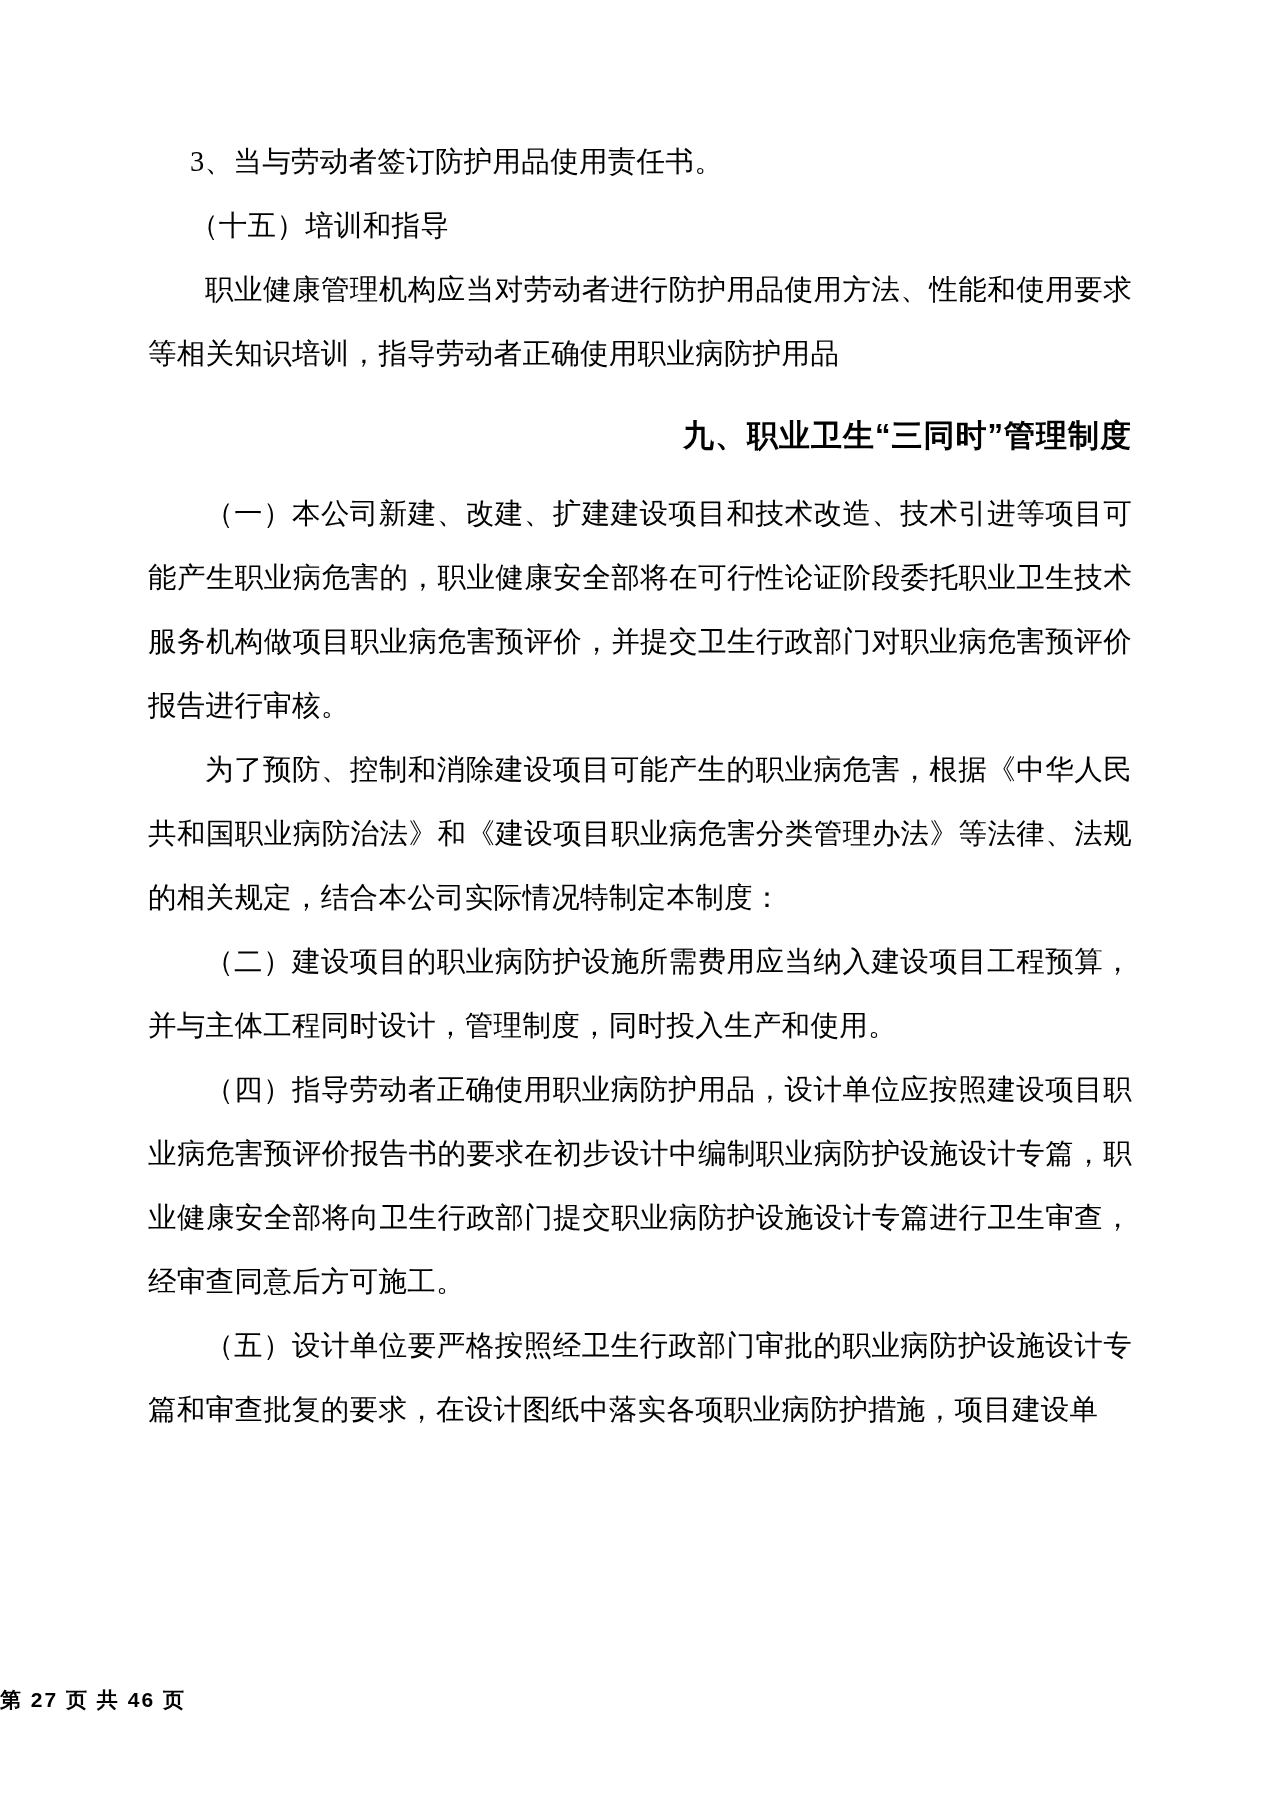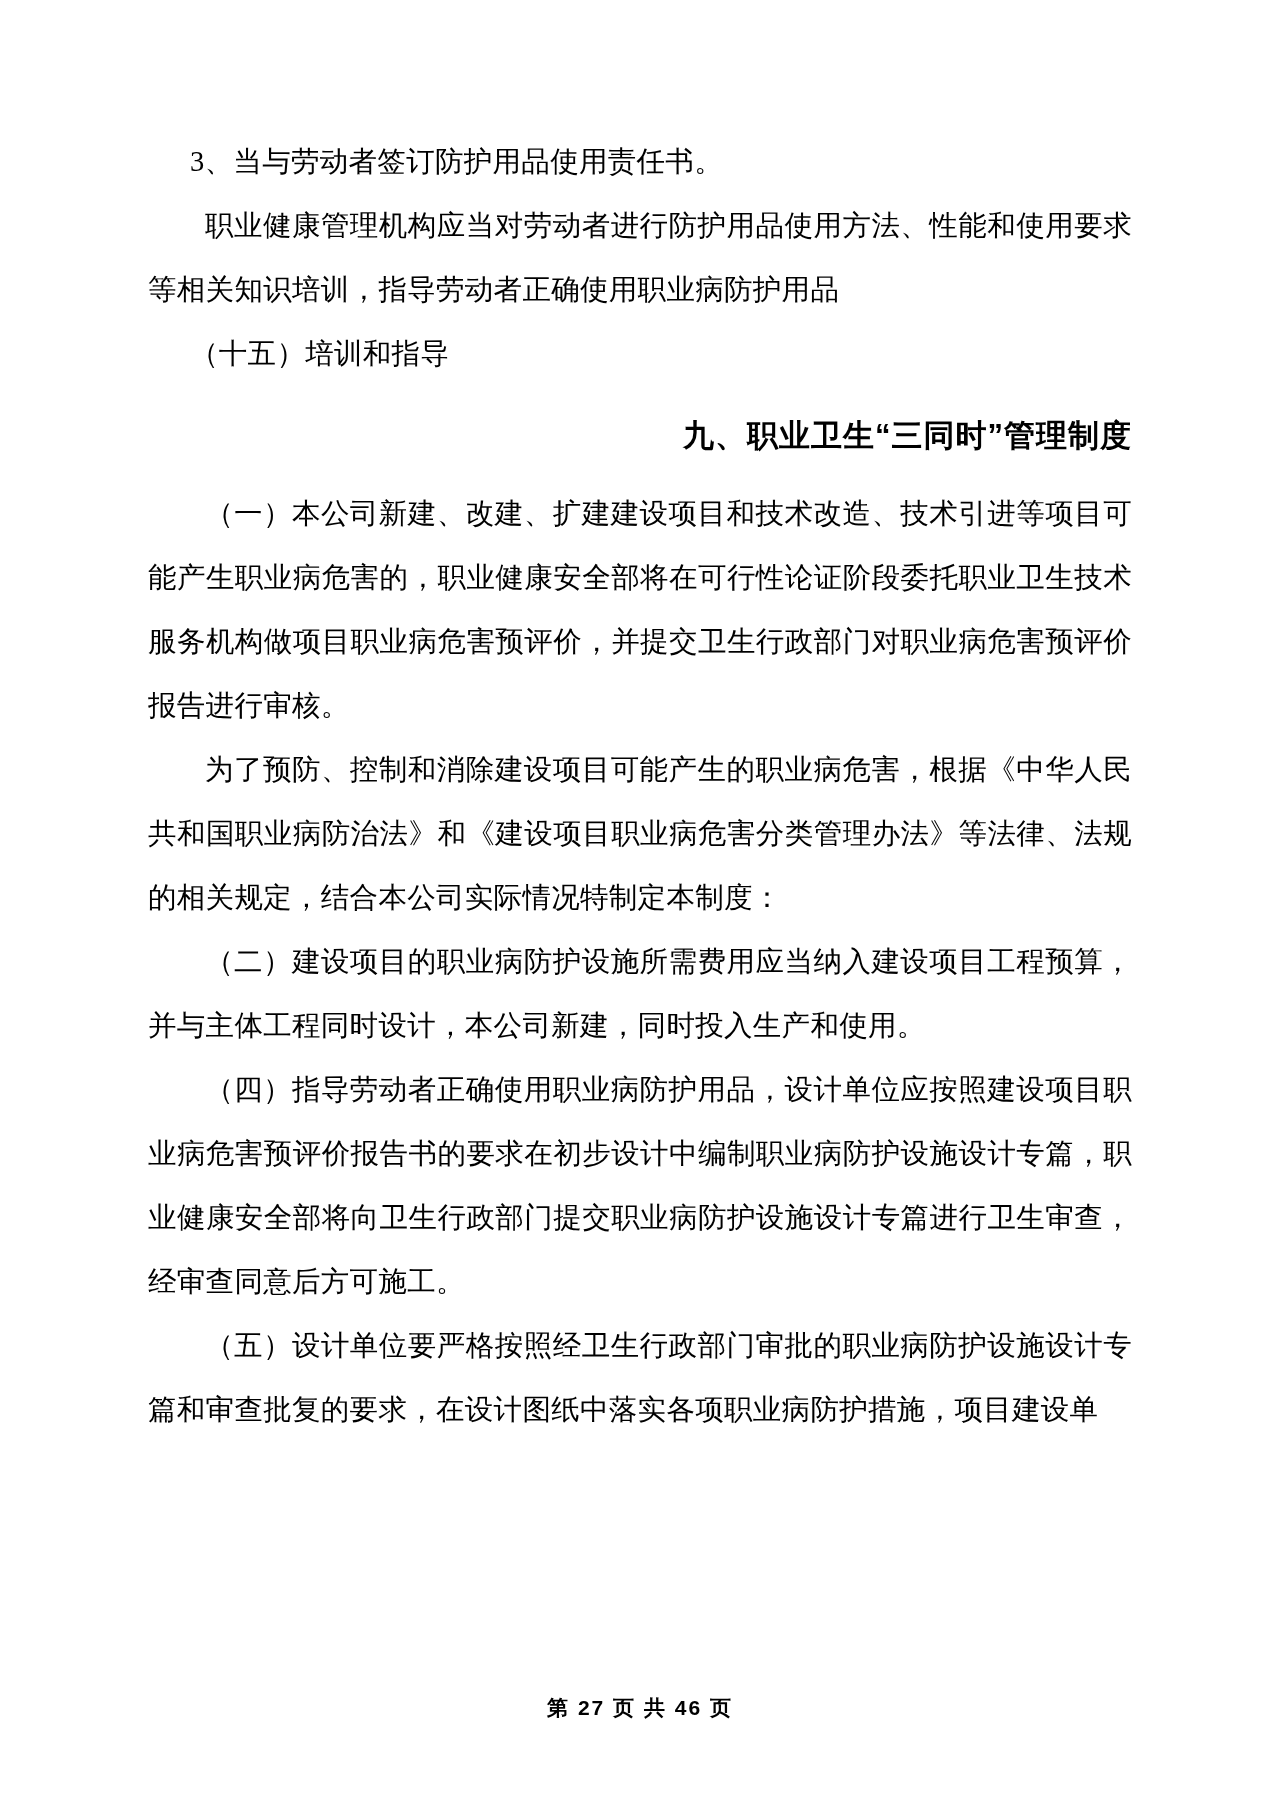--- a/index.html
+++ b/index.html
@@ -42,46 +42,45 @@
     font-weight: bold;
     text-align: right;
     line-height: 80px;
     margin: 10px 0 6px 0;
     letter-spacing: 1px;
   }
   .footer {
     position: absolute;
     left: 0;
     right: 0;
-    bottom: 88px;
-    text-align: center;
+    bottom: 96px;
     font-family: "Liberation Sans", "DejaVu Sans", sans-serif;
     font-size: 21px;
     font-weight: bold;
     letter-spacing: 2px;
   }
 </style>
 </head>
 <body>
 
 <div class="page">
 
   <p class="para indent-small">3、当与劳动者签订防护用品使用责任书。</p>
 
+  <p class="para indent-small">（十五）培训和指导</p>
+
   <p class="para indent">职业健康管理机构应当对劳动者进行防护用品使用方法、性能和使用要求等相关知识培训，指导劳动者正确使用职业病防护用品</p>
-
-  <p class="para indent-small">（十五）培训和指导</p>
 
   <h2 class="heading">九、职业卫生“三同时”管理制度</h2>
 
   <p class="para indent">（一）本公司新建、改建、扩建建设项目和技术改造、技术引进等项目可能产生职业病危害的，职业健康安全部将在可行性论证阶段委托职业卫生技术服务机构做项目职业病危害预评价，并提交卫生行政部门对职业病危害预评价报告进行审核。</p>
 
   <p class="para indent">为了预防、控制和消除建设项目可能产生的职业病危害，根据《中华人民共和国职业病防治法》和《建设项目职业病危害分类管理办法》等法律、法规的相关规定，结合本公司实际情况特制定本制度：</p>
 
-  <p class="para indent">（二）建设项目的职业病防护设施所需费用应当纳入建设项目工程预算，并与主体工程同时设计，本公司新建，同时投入生产和使用。</p>
+  <p class="para indent">（二）建设项目的职业病防护设施所需费用应当纳入建设项目工程预算，并与主体工程同时设计，管理制度，同时投入生产和使用。</p>
 
 
   <p class="para indent">（四）指导劳动者正确使用职业病防护用品，设计单位应按照建设项目职业病危害预评价报告书的要求在初步设计中编制职业病防护设施设计专篇，职业健康安全部将向卫生行政部门提交职业病防护设施设计专篇进行卫生审查，经审查同意后方可施工。</p>
 
   <p class="para indent">（五）设计单位要严格按照经卫生行政部门审批的职业病防护设施设计专篇和审查批复的要求，在设计图纸中落实各项职业病防护措施，项目建设单</p>
 
   <div class="footer">第 27 页 共 46 页</div>
 
 </div>
 

